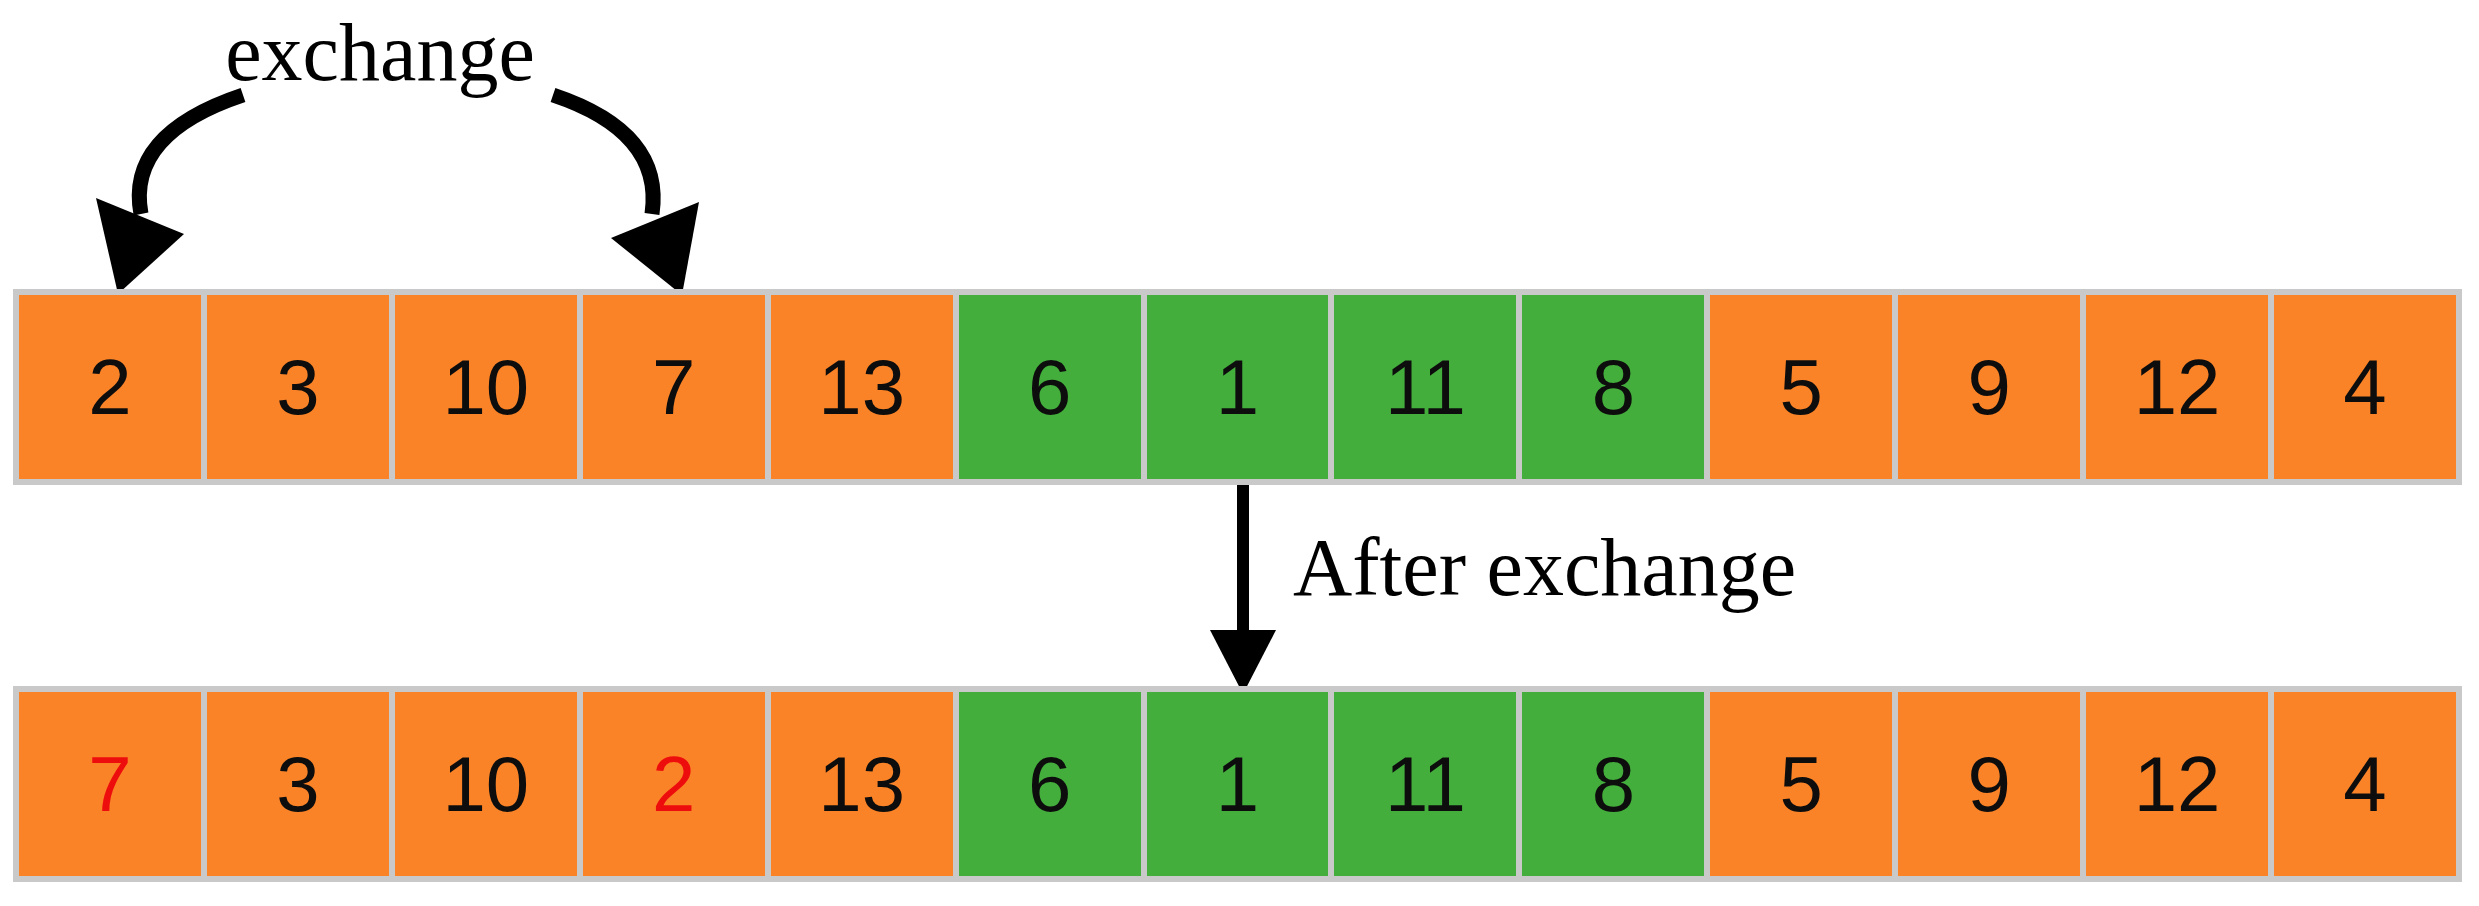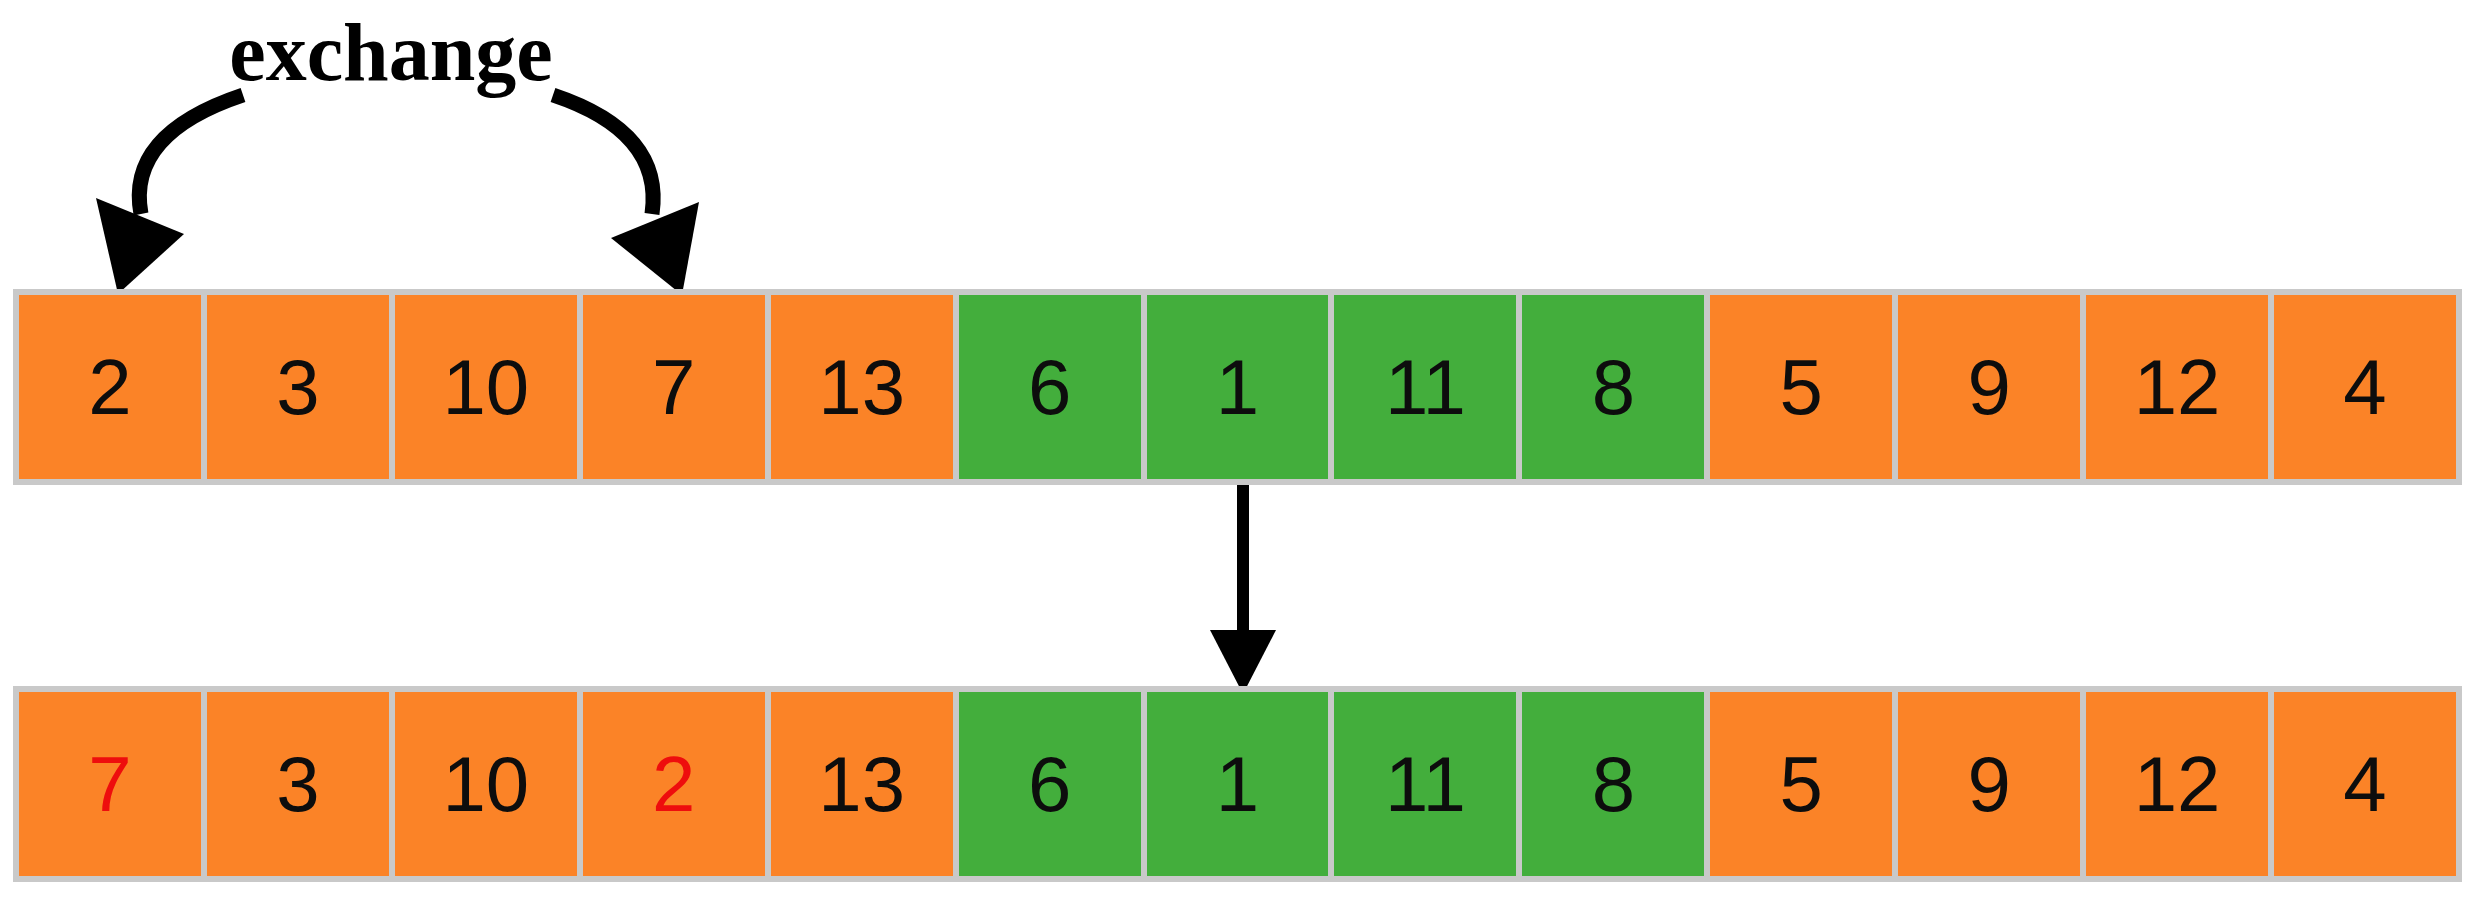--- a/index.html
+++ b/index.html
@@ -25,24 +25,23 @@
   }
   .label {
     position: absolute;
     color: #000000;
     font-family: "Liberation Serif", serif;
     font-size: 82px;
     line-height: 1;
     white-space: nowrap;
   }
   .label-exchange {
-    left: 391px;
+    left: 380px;
     top: 12px;
     transform: translateX(-50%);
-    font-weight: bold;
   }
   .label-after-exchange {
     left: 1293px;
     top: 527px;
   }
   .array-row {
     position: absolute;
     left: 13px;
     width: 2449px;
     height: 196px;
@@ -82,20 +81,21 @@
     </g>
 
     <g>
       <line x1="1243" y1="481" x2="1243" y2="634" stroke="#000000" stroke-width="12"></line>
       <polygon points="1210,630 1276,630 1243,694" fill="#000000"></polygon>
     </g>
   </svg>
 
   <div class="label label-exchange">exchange</div>
 
+  <div class="label label-after-exchange">After exchange</div>
 
   <div class="array-row row-before">
       <div class="cell" style="background: rgb(251, 131, 39); color: rgb(13, 13, 13);">2</div>
       <div class="cell" style="background: rgb(251, 131, 39); color: rgb(13, 13, 13);">3</div>
       <div class="cell" style="background: rgb(251, 131, 39); color: rgb(13, 13, 13);">10</div>
       <div class="cell" style="background: rgb(251, 131, 39); color: rgb(13, 13, 13);">7</div>
       <div class="cell" style="background: rgb(251, 131, 39); color: rgb(13, 13, 13);">13</div>
       <div class="cell" style="background: rgb(67, 174, 60); color: rgb(13, 13, 13);">6</div>
       <div class="cell" style="background: rgb(67, 174, 60); color: rgb(13, 13, 13);">1</div>
       <div class="cell" style="background: rgb(67, 174, 60); color: rgb(13, 13, 13);">11</div>

